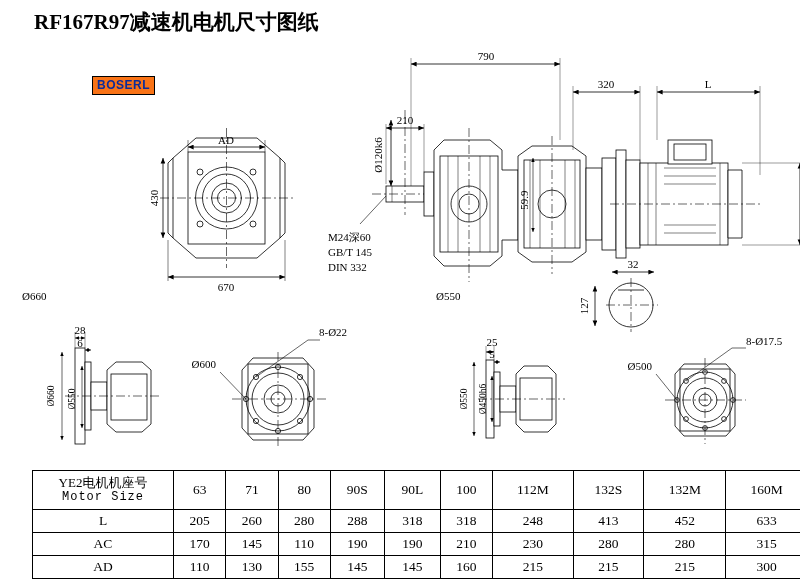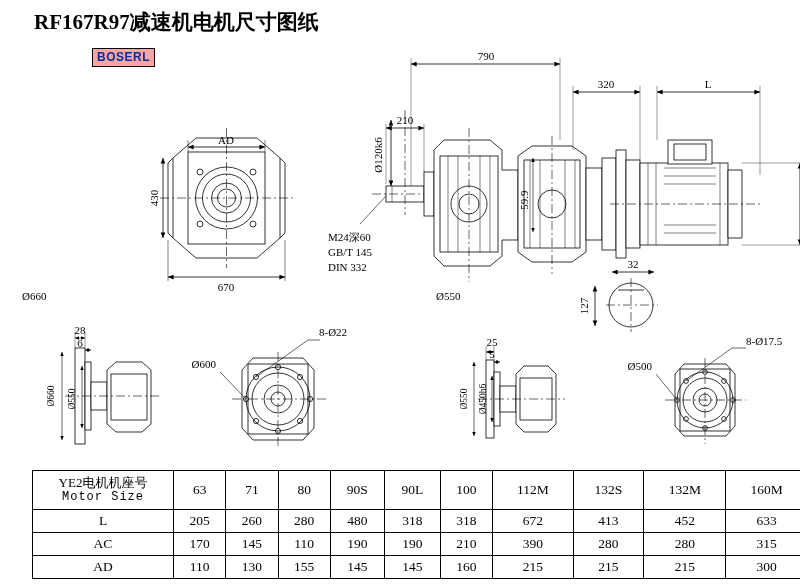--- a/index.html
+++ b/index.html
@@ -28,29 +28,29 @@
     top: 8px;
     font-family: "Liberation Serif", serif;
     font-weight: bold;
     font-size: 21px;
     letter-spacing: 0px;
     white-space: nowrap;
   }
   #logo {
     position: absolute;
     left: 72px;
-    top: 48px;
+    top: 76px;
     border: 1.5px solid #000;
     padding: 1px 4px 2px 4px;
     font-family: "Liberation Sans", sans-serif;
     font-weight: bold;
     font-size: 12px;
     color: #0b2c9a;
     letter-spacing: 0.5px;
-    background: #fca5a5;
+    background: #f97316;
   }
   svg.diagram {
     position: absolute;
     left: 0;
     top: 0;
     width: 800px;
     height: 586px;
   }
   .lbl {
     font-family: "Liberation Serif", serif;
@@ -373,37 +373,37 @@
         <td>112M</td>
         <td>132S</td>
         <td>132M</td>
         <td>160M</td>
       </tr>
       <tr>
         <td class="rowhdr">L</td>
         <td>205</td>
         <td>260</td>
         <td>280</td>
-        <td>480</td>
+        <td>288</td>
         <td>318</td>
         <td>318</td>
-        <td>672</td>
+        <td>248</td>
         <td>413</td>
         <td>452</td>
         <td>633</td>
       </tr>
       <tr>
         <td class="rowhdr">AC</td>
         <td>170</td>
         <td>145</td>
         <td>110</td>
         <td>190</td>
         <td>190</td>
         <td>210</td>
-        <td>390</td>
+        <td>230</td>
         <td>280</td>
         <td>280</td>
         <td>315</td>
       </tr>
       <tr>
         <td class="rowhdr">AD</td>
         <td>110</td>
         <td>130</td>
         <td>155</td>
         <td>145</td>

